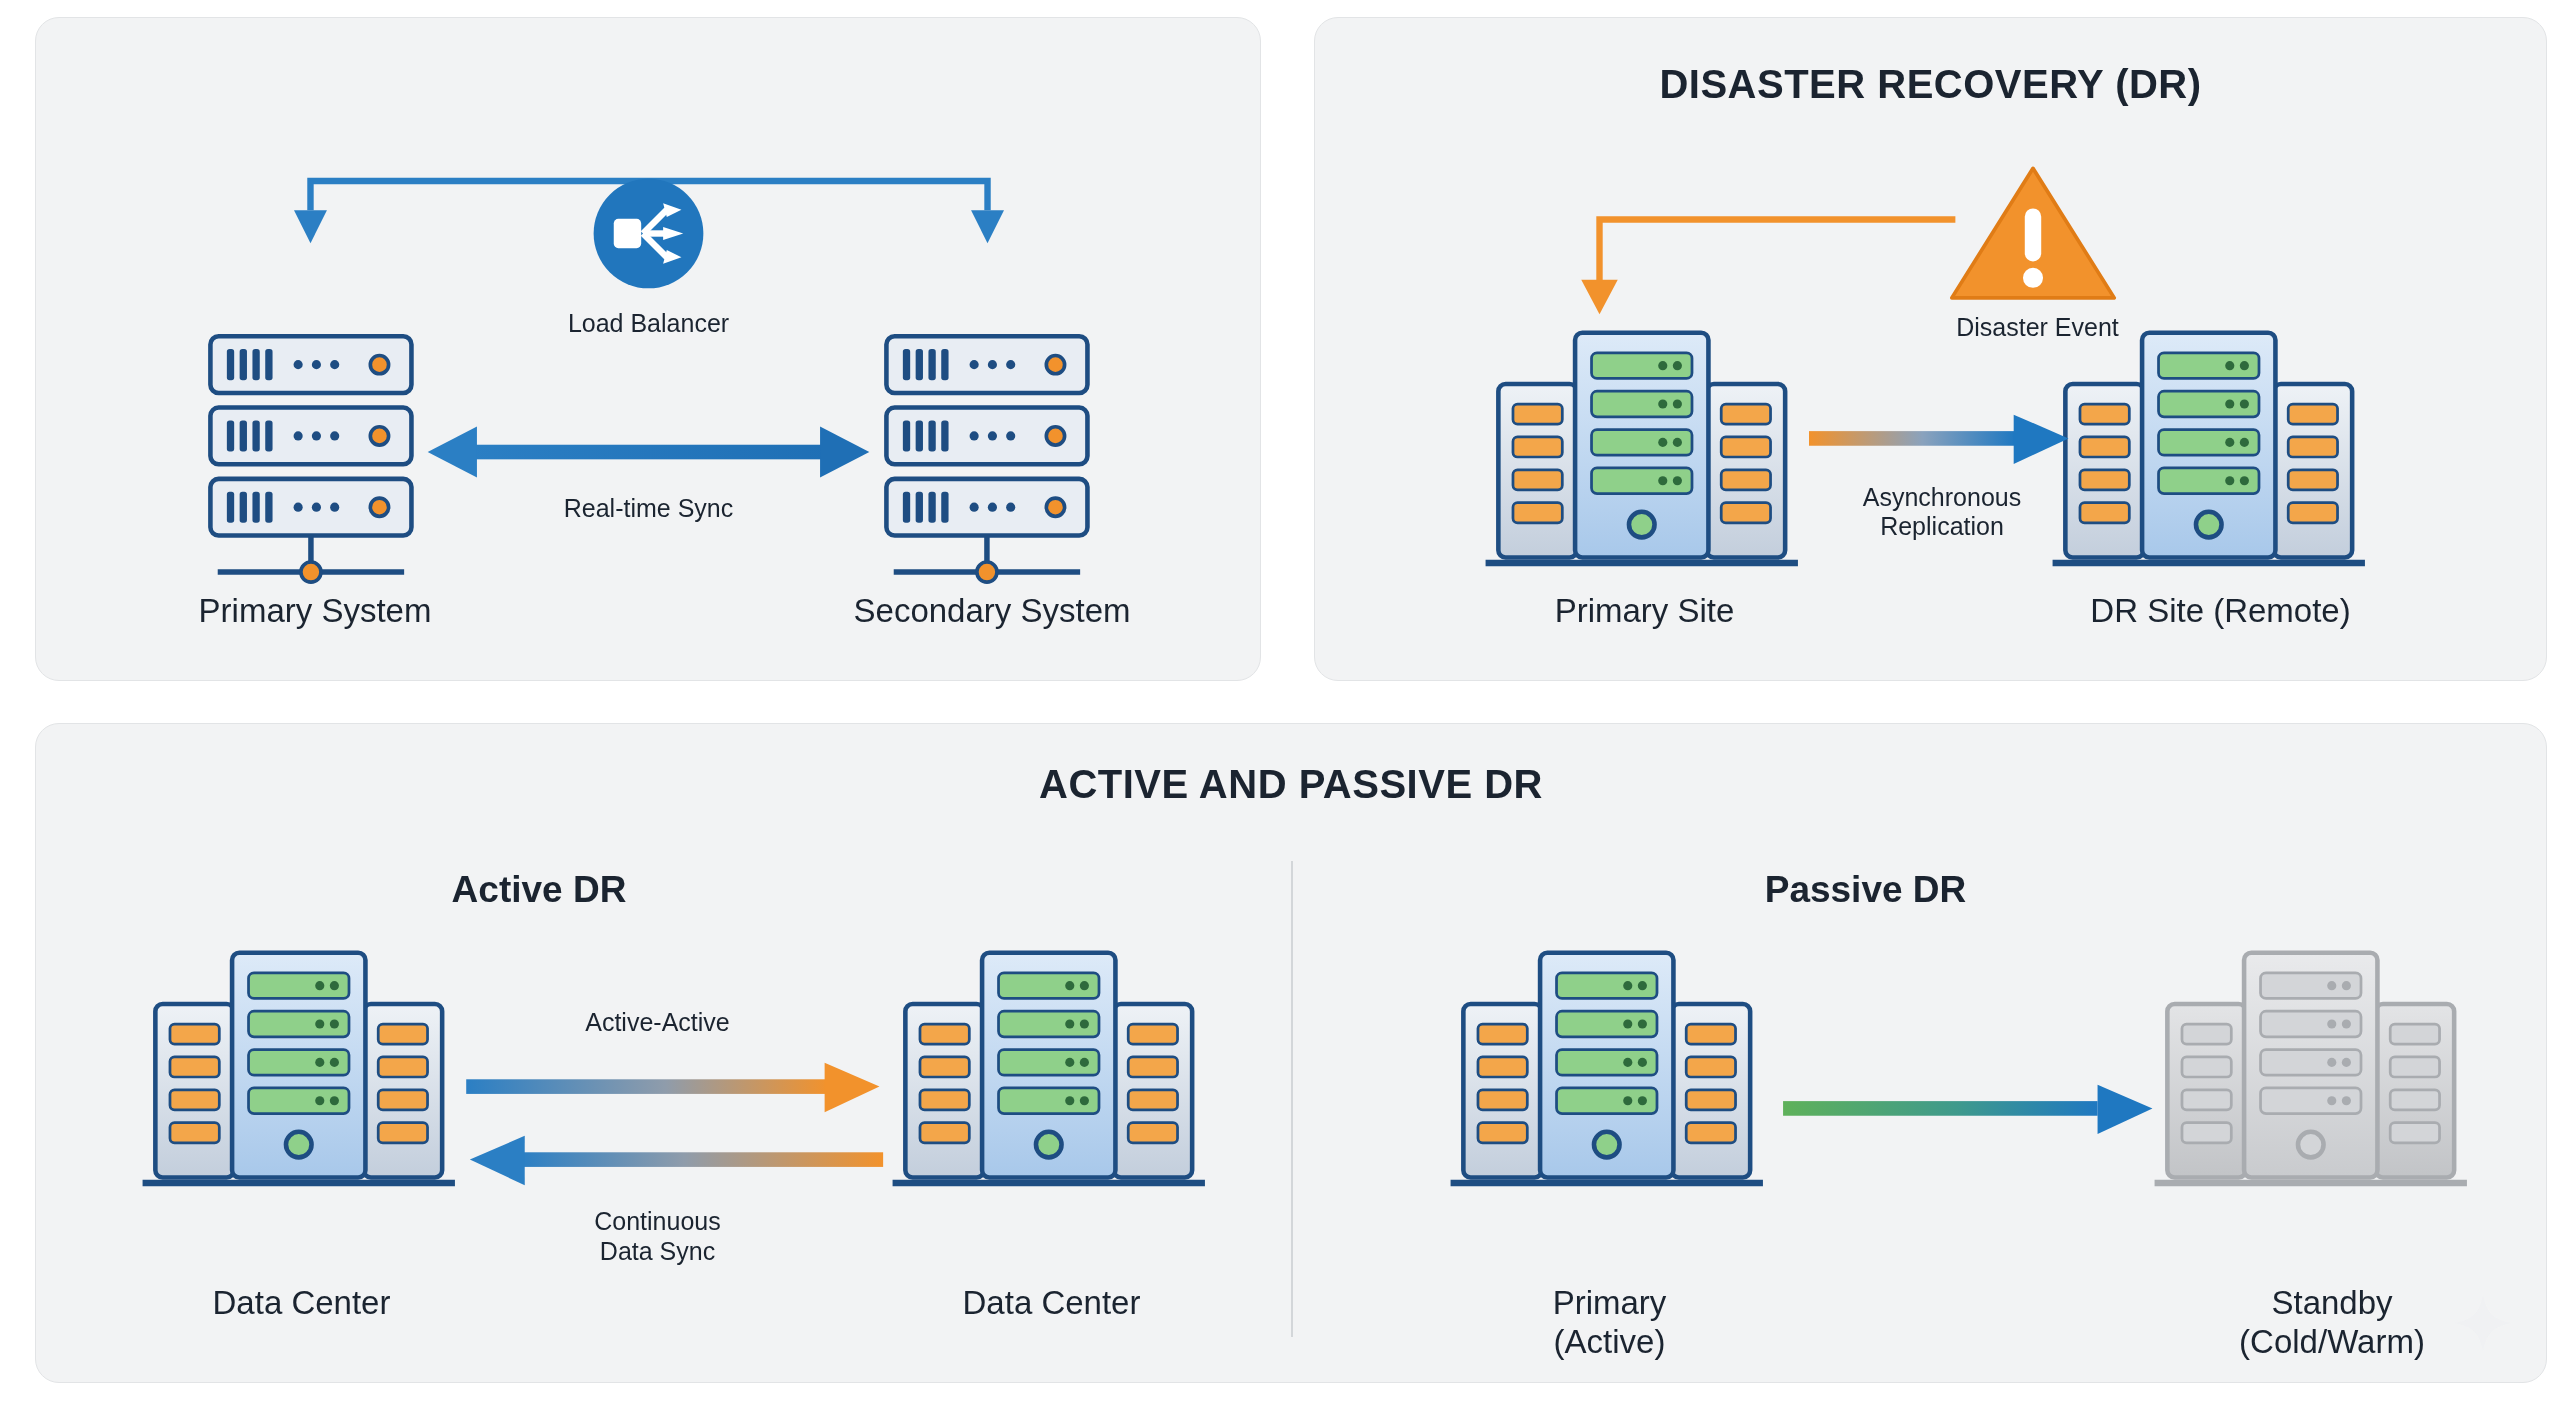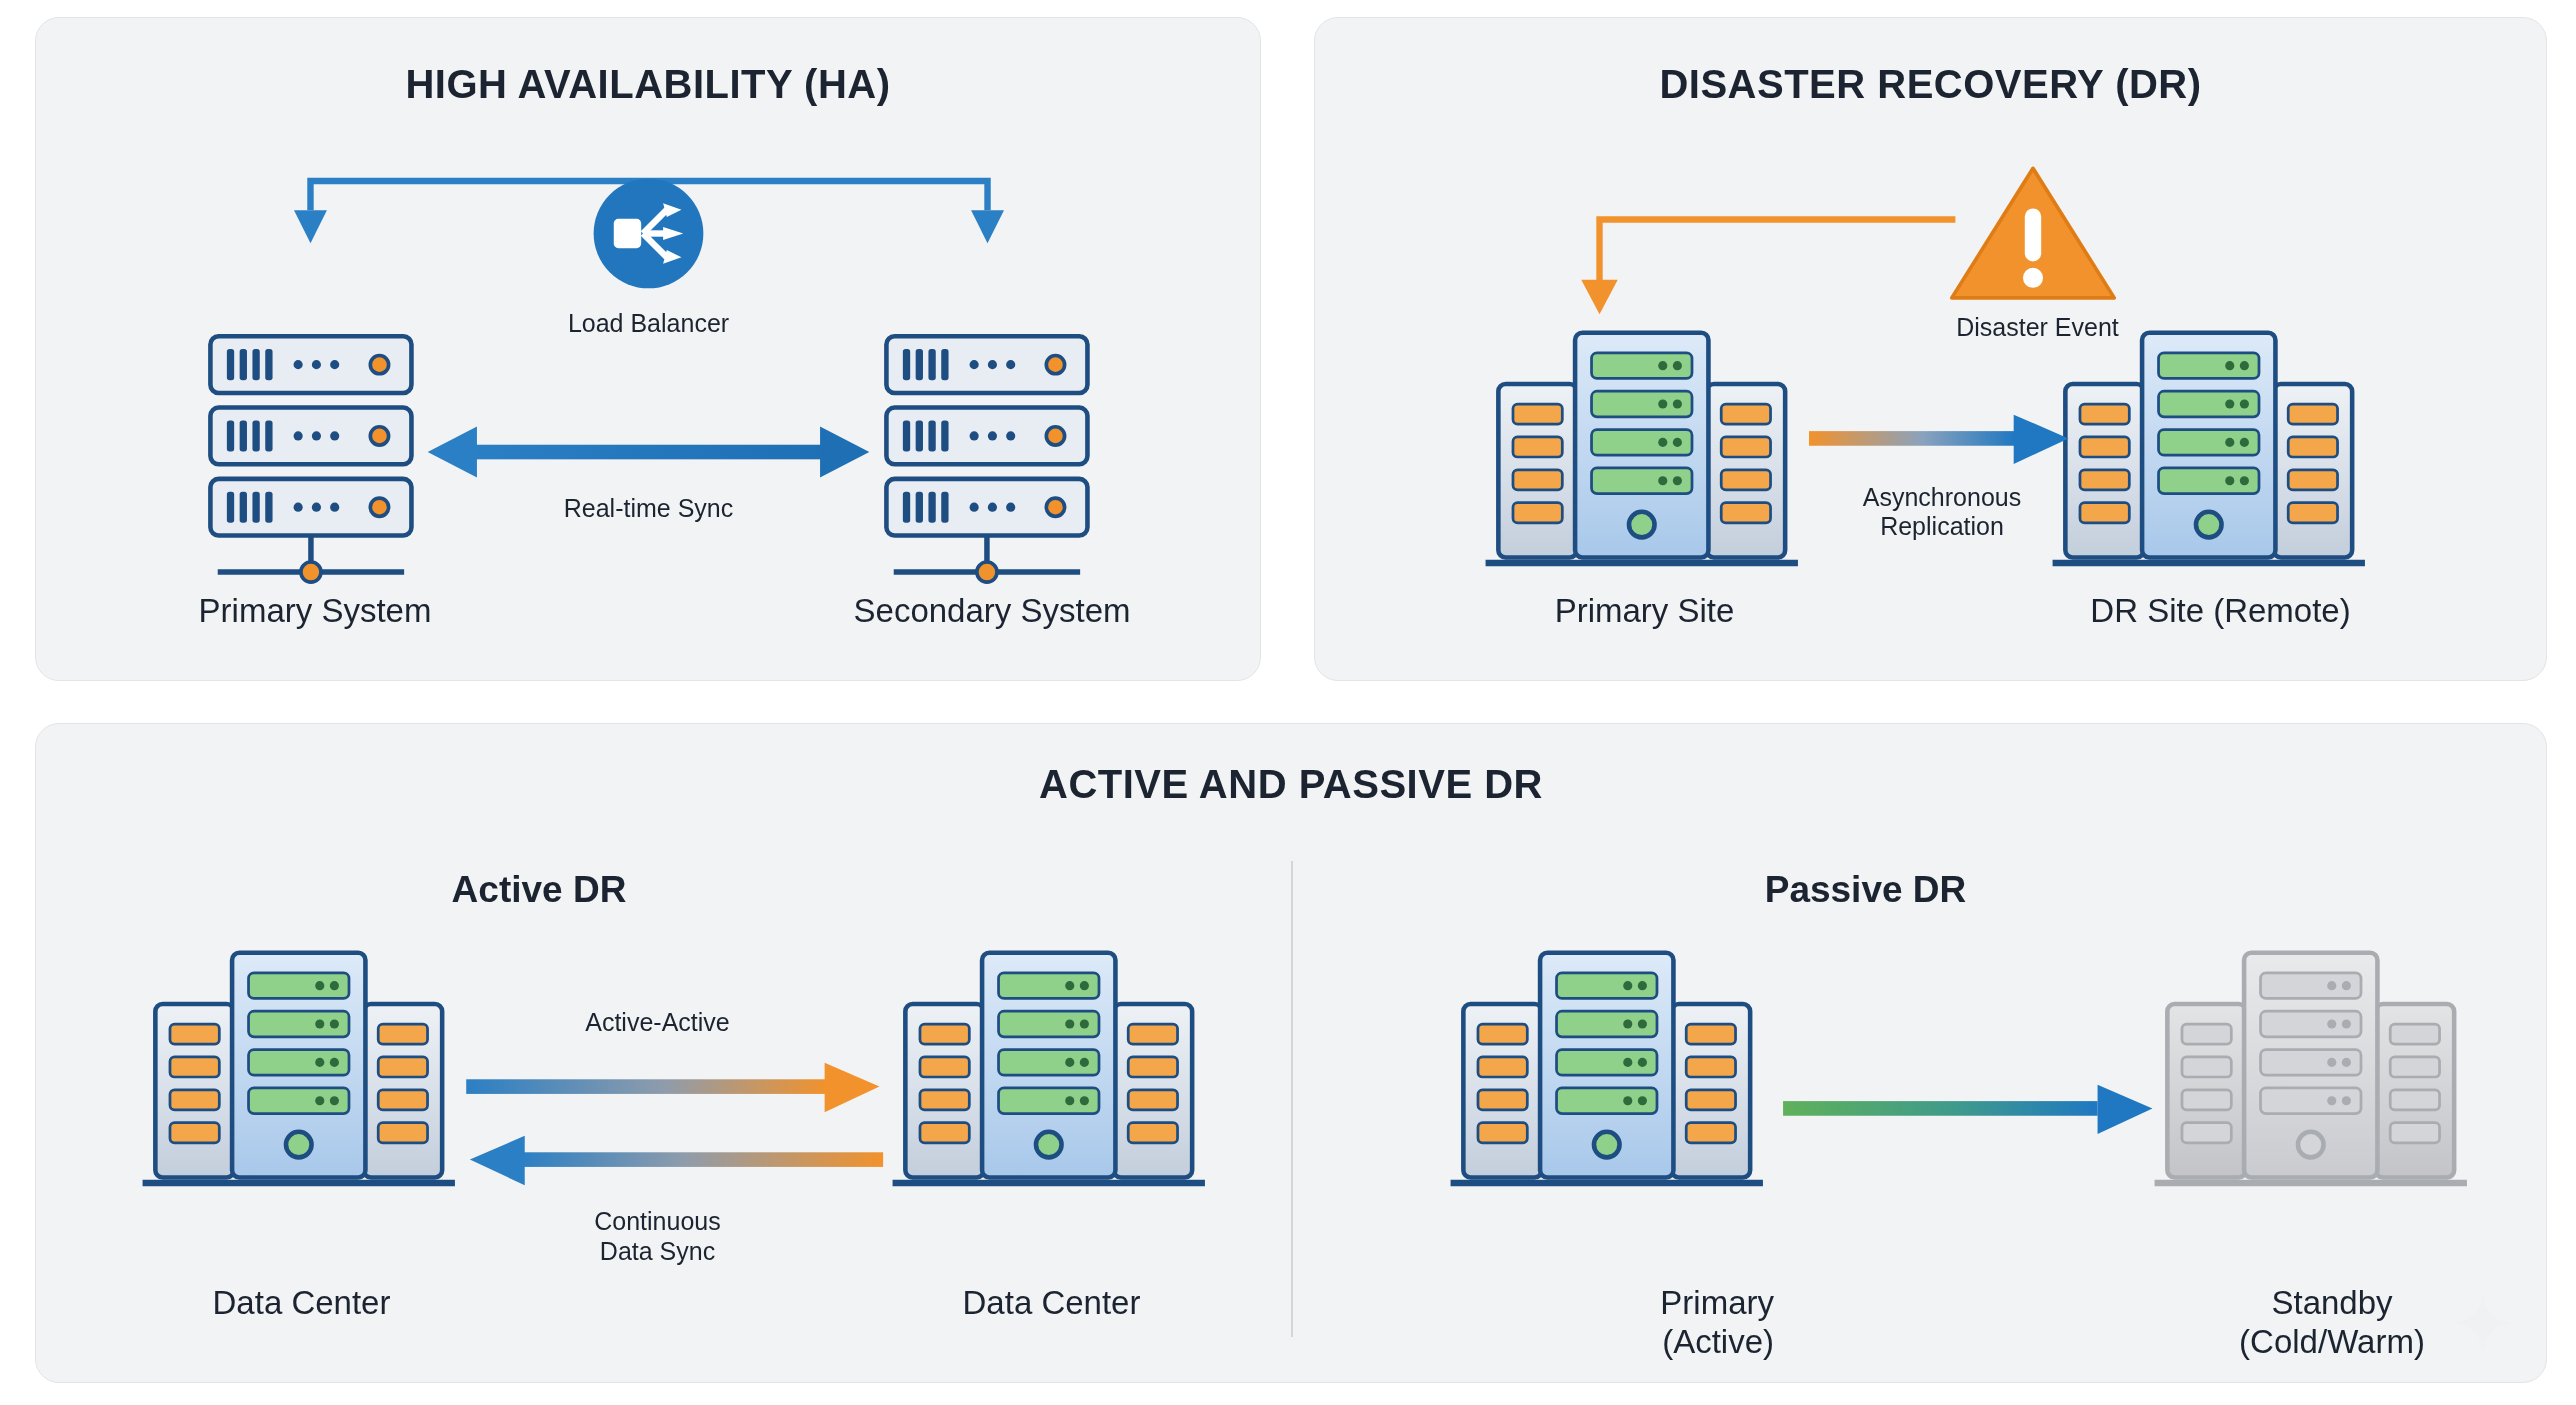--- a/index.html
+++ b/index.html
@@ -83,21 +83,20 @@
     height: 64px;
     opacity: 0.9;
   }
 </style>
 </head>
 <body>
 
 <div class="board">
 
   <div class="panel" id="panel-ha">
-    <div class="panel-title">HIGH AVAILABILITY (HA)</div>
 
     <svg class="abs" style="left:0; top:110px;" width="1226" height="183" viewBox="0 0 1340 200">
 
       <path d="M300,90 L300,58 L1040,58 L1040,90" fill="none" stroke="#2b7fc4" stroke-width="7"></path>
 
       <path d="M300,126 L282,90 L318,90 Z" fill="#2b7fc4"></path>
 
       <path d="M1040,126 L1022,90 L1058,90 Z" fill="#2b7fc4"></path>
     </svg>
 
@@ -510,21 +509,21 @@
           <stop offset="0%" stop-color="#5fb15a"></stop>
           <stop offset="55%" stop-color="#3f9a8c"></stop>
           <stop offset="100%" stop-color="#1f78c1"></stop>
         </linearGradient>
       </defs>
       <rect x="0" y="22" width="344" height="16" fill="url(#apPassive)"></rect>
       <path d="M404,30 L344,4 L344,58 Z" fill="#1f78c1"></path>
     </svg>
 
 
-    <div class="caption" style="left:1409px; top:560px; width:329px;text-align:right;">Primary
+    <div class="caption" style="left:1409px; top:560px; width:329px;">Primary
 (Active)</div>
     <div class="caption" style="left:2113px; top:560px; width:366px;">Standby
 (Cold/Warm)</div>
 
     <svg class="sparkle" viewBox="0 0 70 70">
       <path d="M35,4 C39,24 46,31 66,35 C46,39 39,46 35,66 C31,46 24,39 4,35 C24,31 31,24 35,4 Z" fill="#f0f1f3"></path>
     </svg>
   </div>
 
 </div>

